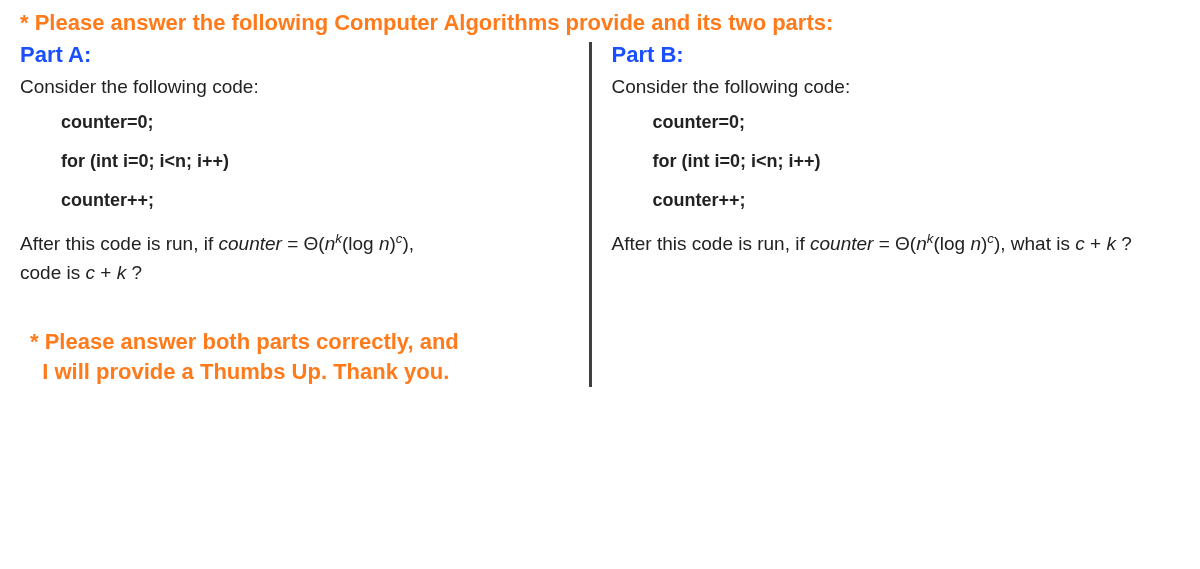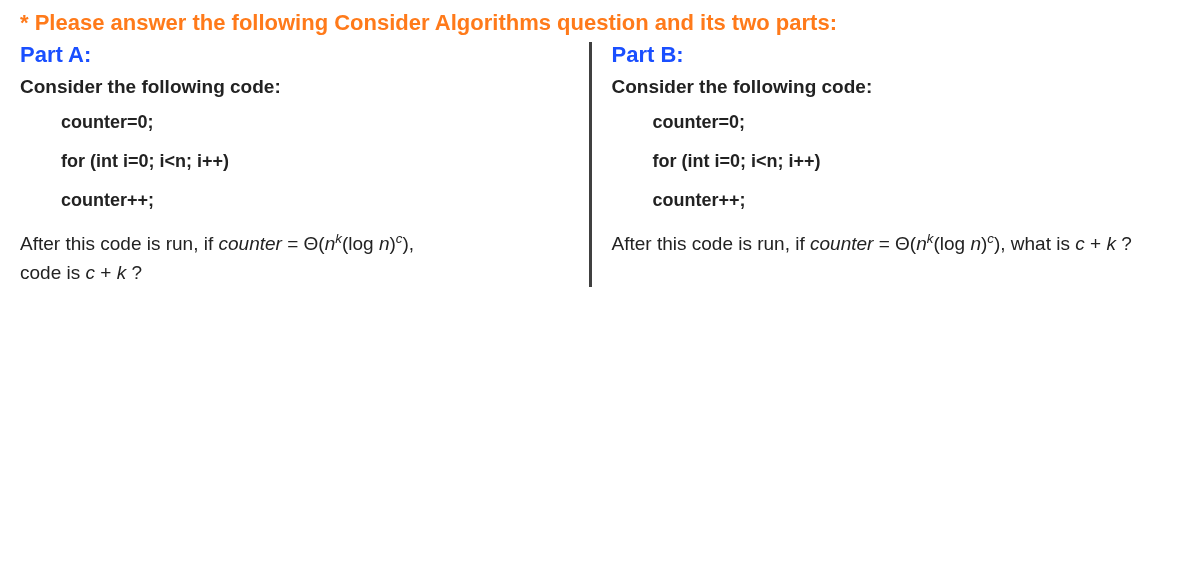--- a/index.html
+++ b/index.html
@@ -31,21 +31,20 @@
   }
   .part-label {
     color: #1a4fff;
     font-weight: 700;
     font-size: 22px;
     margin-bottom: 8px;
   }
   .intro {
     margin-bottom: 14px;
     font-size: 19px;
-    font-weight: bold;
   }
   .code-line {
     font-weight: 700;
     font-size: 18px;
     margin-bottom: 18px;
     margin-left: 41px;
   }
   .after {
     font-size: 19px;
     line-height: 1.5;
@@ -61,32 +60,36 @@
   }
   .math {
     font-family: Liberation Sans, sans-serif;
   }
   .ital { font-style: italic; }
   sup { font-size: 0.7em; }
 </style>
 </head>
 <body>
 
-<div class="title">* Please answer the following Consider Algorithms question and its two parts:</div>
+<div class="title">* Please answer the following Computer Algorithms provide and its two parts:</div>
 
 <div class="columns">
   <div class="col">
     <div class="part-label">Part A:</div>
     <div class="intro">Consider the following code:</div>
     <div class="code-line">counter=0;</div>
     <div class="code-line">for (int i=0; i&lt;n; i++)</div>
     <div class="code-line">counter++;</div>
     <div class="after">
       <span>After this code is run, if </span><span class="math ital">counter</span><span class="math"> = </span><span class="math">Θ(</span><span class="math ital">n</span><sup class="math ital">k</sup><span class="math">(log </span><span class="math ital">n</span><span class="math">)</span><sup class="math ital">c</sup><span class="math">),</span><br>
       <span>code is </span><span class="math ital">c</span><span class="math"> + </span><span class="math ital">k</span><span> ?</span>
+    </div>
+    <div class="footer">
+      <span>* Please answer both parts correctly, and</span><br>
+      &nbsp;&nbsp;<span>I will provide a Thumbs Up. Thank you.</span>
     </div>
   </div>
 
   <div class="col col-b">
     <div class="part-label">Part B:</div>
     <div class="intro">Consider the following code:</div>
     <div class="code-line">counter=0;</div>
     <div class="code-line">for (int i=0; i&lt;n; i++)</div>
     <div class="code-line">counter++;</div>
     <div class="after">

